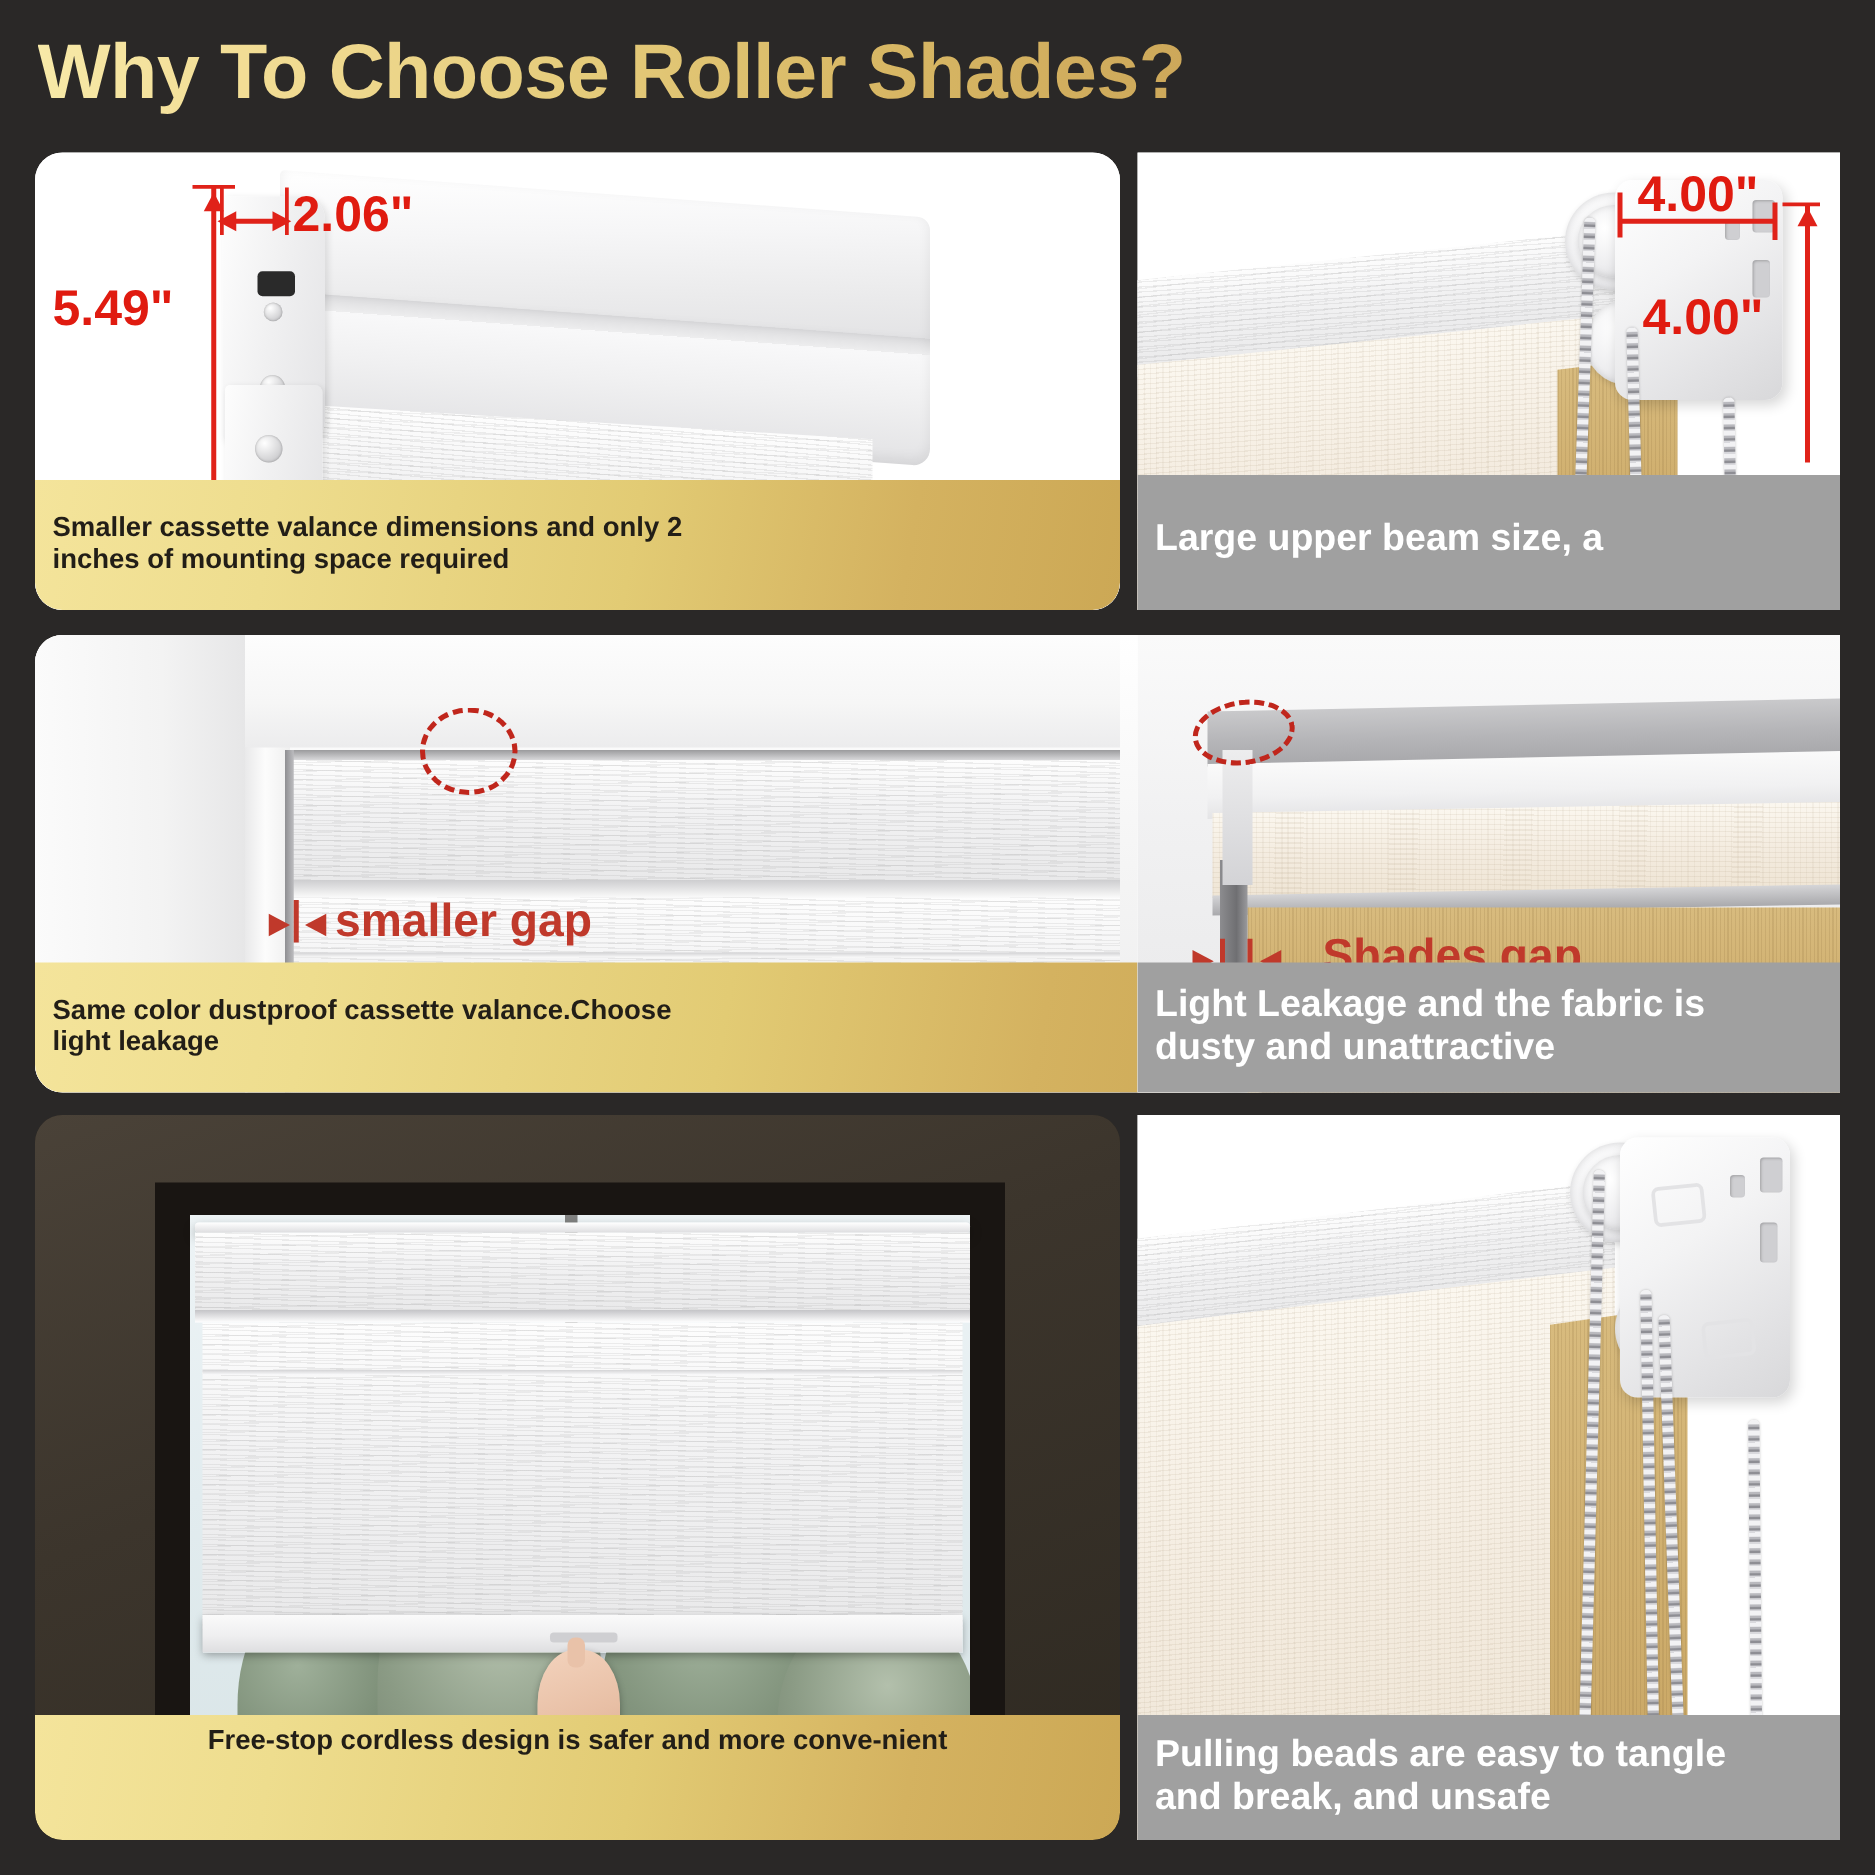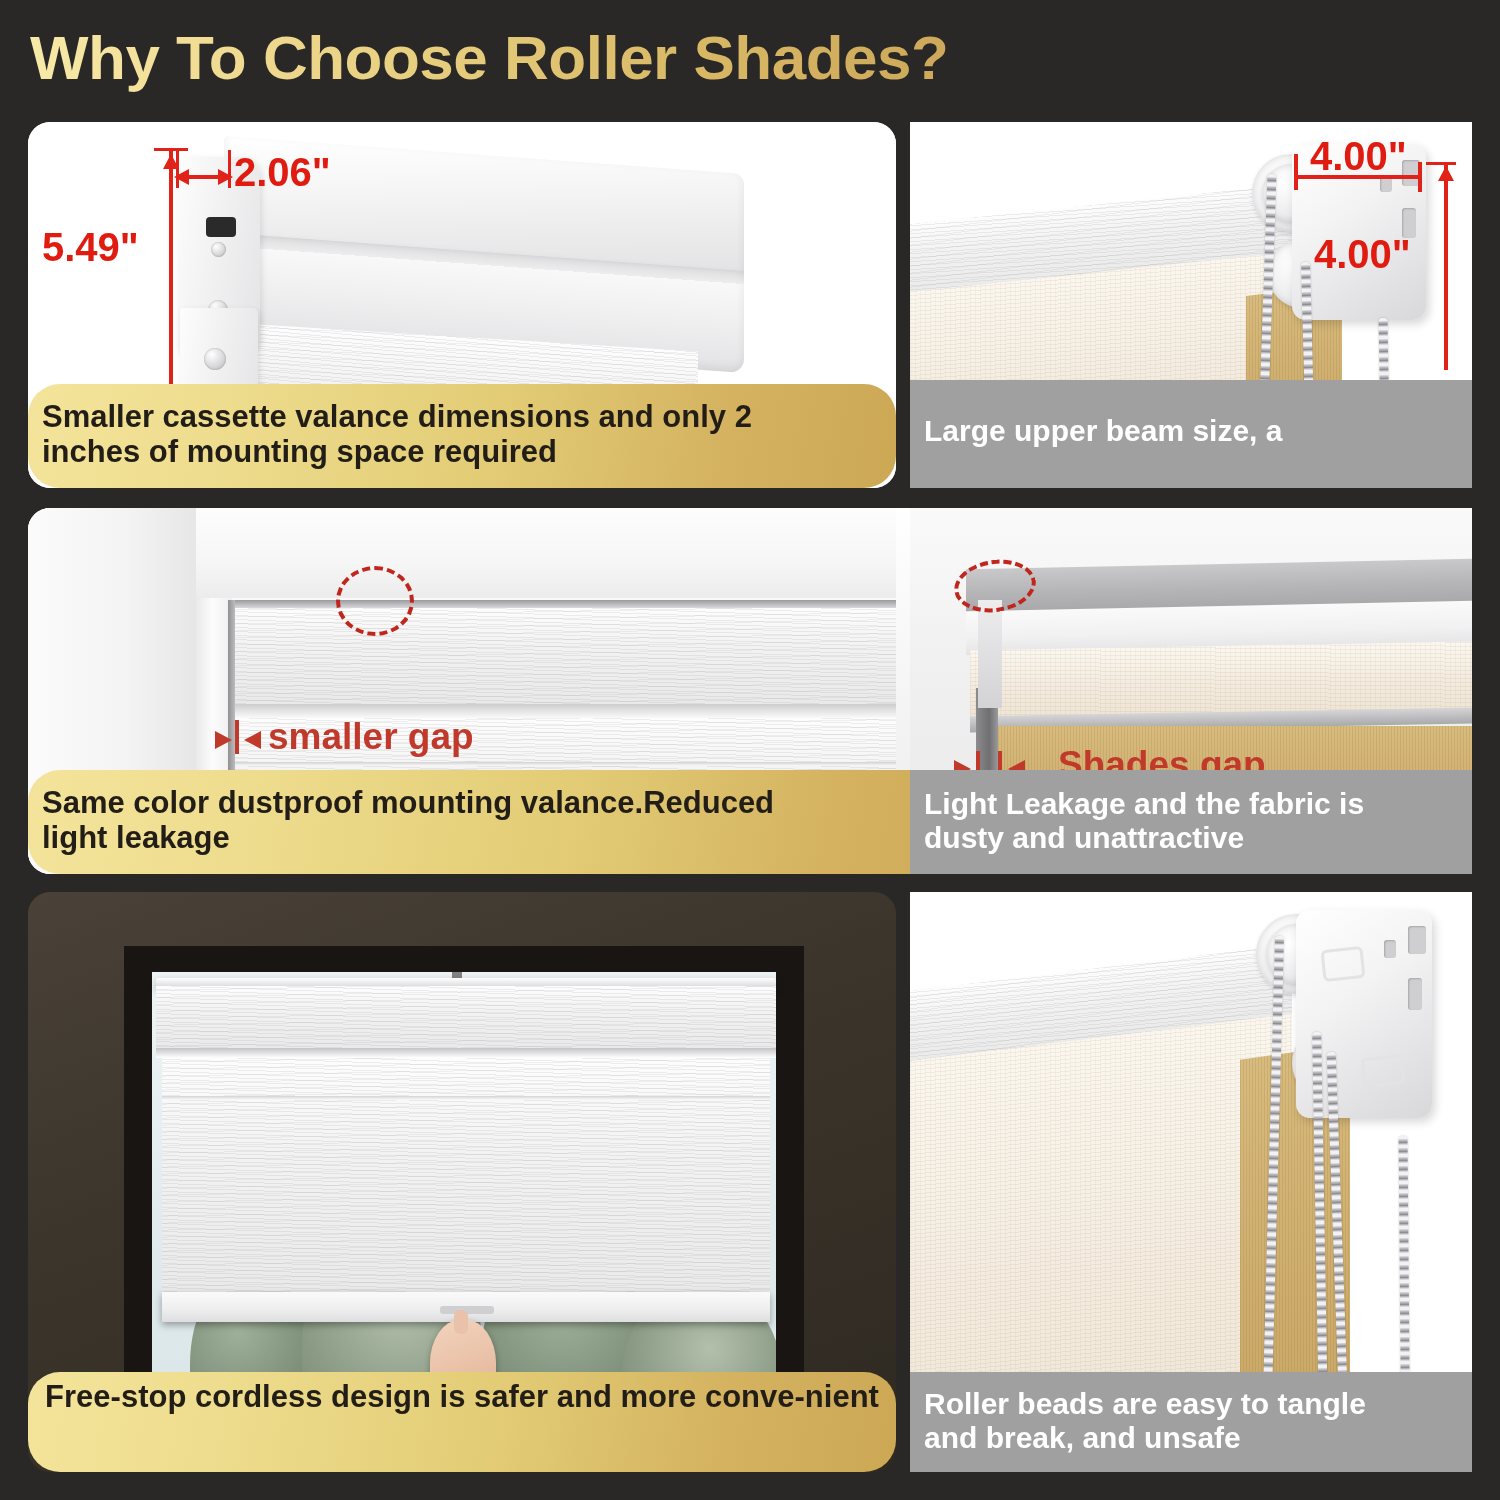--- a/index.html
+++ b/index.html
@@ -40,24 +40,23 @@
   .cap{
     position:absolute; left:0; bottom:0; width:100%;
     display:flex; align-items:center;
     padding:8px 14px 10px 14px;
     font-weight:bold;
     line-height:1.12;
   }
   .cap.good{
     background:linear-gradient(100deg,#f4e49b 0%,#eedd8e 22%,#e2cb74 55%,#d4b260 80%,#cca855 100%);
     color:#221e17;
-    font-size:31px;
+    font-size:22px;
     border-bottom-left-radius:22px;
     border-bottom-right-radius:22px;
-    border-radius:32px;
   }
   .cap.bad{
     background:#a0a0a0;
     color:#ffffff;
     font-size:30px;
   }
   .cap span{ display:block; }
 
   
 
@@ -282,21 +281,21 @@
 
       <div class="dash-circle" style="left:308px; top:58px; width:78px; height:70px;"></div>
 
       <div class="arrow-r" style="left:187px; top:729px; top:223px;"></div>
       <div class="tick" style="left:207px; top:212px; height:34px;"></div>
       <div class="arrow-l" style="left:216px; top:223px;"></div>
       <div class="red-txt" style="left:240px; top:208px; font-size:37px;">smaller gap</div>
     </div>
 
     <div class="cap good" style="height:104px; flex-direction:column; justify-content:center; align-items:flex-start;">
-      <span>Same color dustproof mounting valance.Reduced</span>
+      <span>Same color dustproof cassette valance.Choose</span>
       <span>light leakage</span>
     </div>
   </div>
 
   <div class="card right" style="left:910px; top:508px; width:562px; height:366px; background:#ffffff;">
 
     <div class="photo" style="height:366px;">
       <div class="lightgrey-bg"></div>
 
       <div style="position:absolute; left:0; top:0; width:562px; height:366px;
@@ -394,18 +393,18 @@
       <div style="position:absolute; left:452px; top:164px; width:42px; height:30px;
                   border:3px solid #e3e3e5; border-radius:6px; transform:rotate(-6deg);"></div>
 
       <div class="chain" style="left:358px; top:44px; height:536px; transform:rotate(1.5deg);"></div>
       <div class="chain" style="left:406px; top:140px; height:440px; transform:rotate(-1deg);"></div>
       <div class="chain" style="left:424px; top:160px; height:420px; transform:rotate(-2deg);"></div>
       <div class="chain" style="left:490px; top:244px; height:336px; transform:rotate(-0.5deg);"></div>
     </div>
 
     <div class="cap bad" style="height:100px; flex-direction:column; justify-content:center; align-items:flex-start;">
-      <span>Roller beads are easy to tangle</span>
+      <span>Pulling beads are easy to tangle</span>
       <span>and break, and unsafe</span>
     </div>
   </div>
 
 </div>
 
 </body></html>

